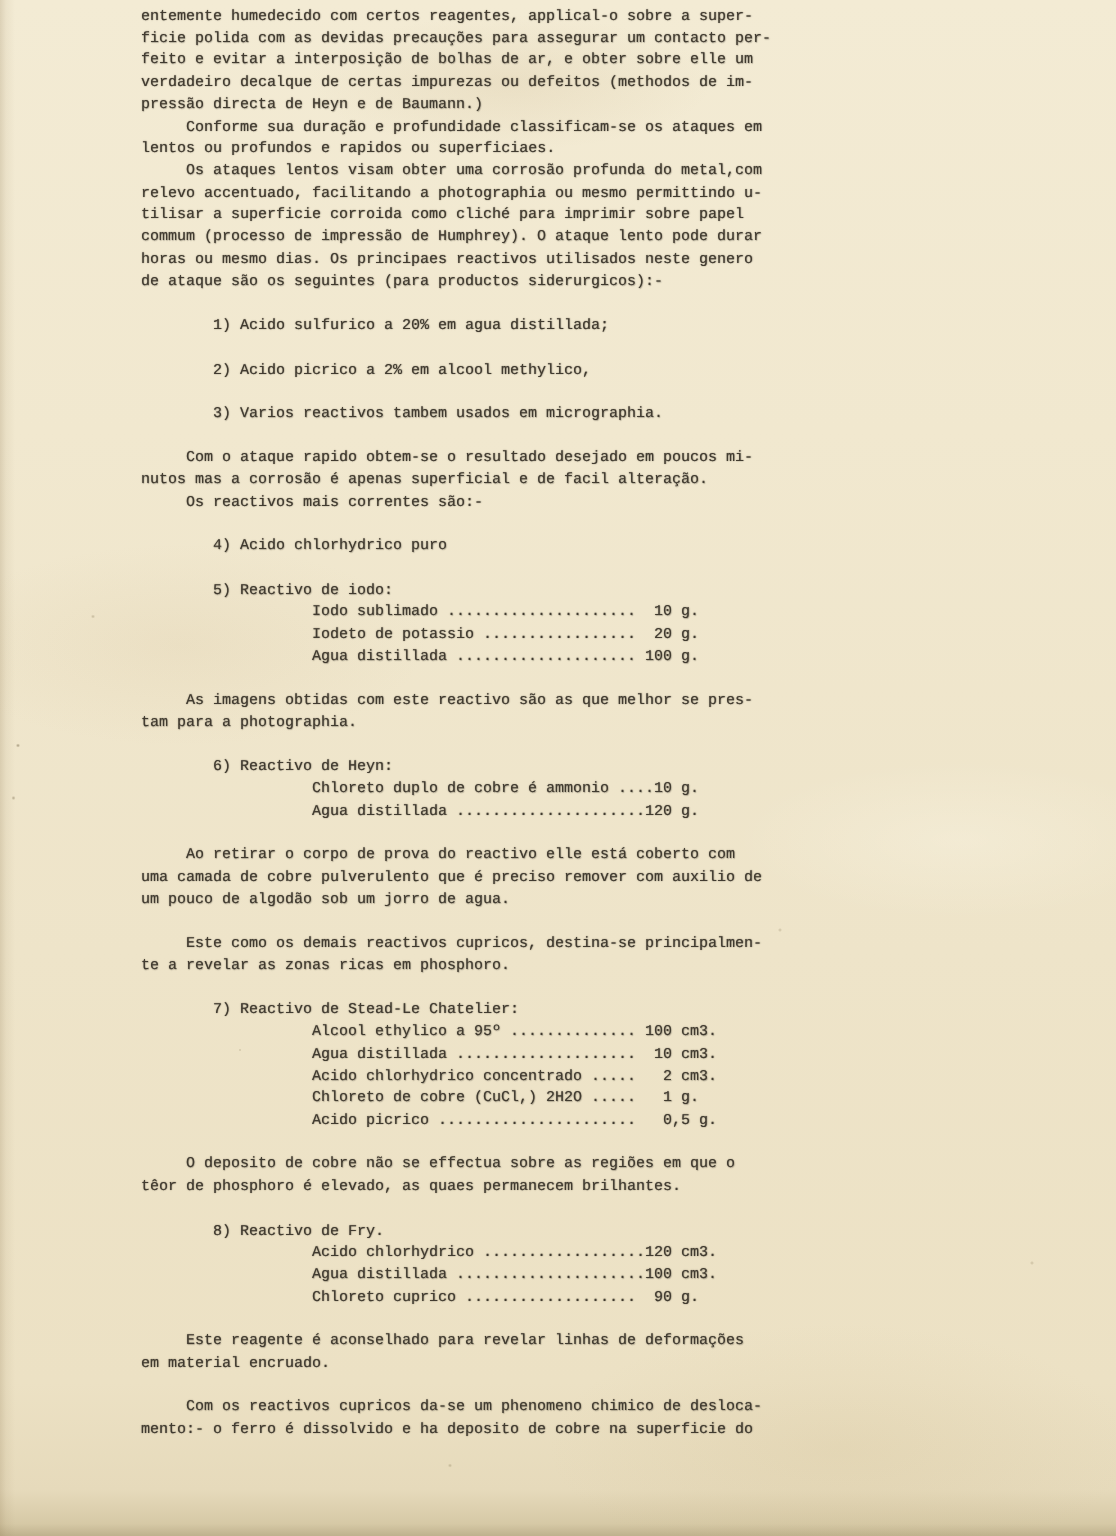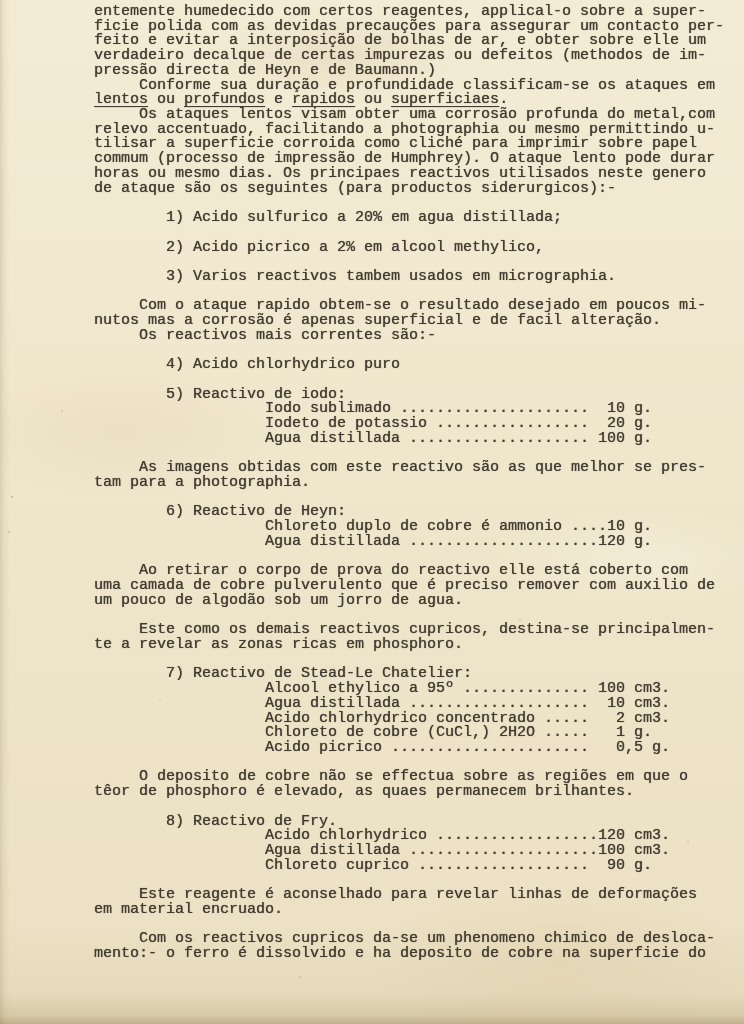--- a/index.html
+++ b/index.html
@@ -24,26 +24,26 @@
       radial-gradient(220px 90px at 120px 430px, rgba(200,175,130,.12), rgba(200,175,130,0) 75%),
       radial-gradient(260px 110px at 560px 965px, rgba(205,185,140,.18), rgba(205,185,140,0) 75%),
       radial-gradient(200px 70px at 640px 560px, rgba(255,252,240,.25), rgba(255,252,240,0) 75%),
       
       linear-gradient(90deg, rgba(140,118,80,.22) 0px, rgba(140,118,80,.08) 4px, rgba(140,118,80,0) 10px),
       
       linear-gradient(180deg, #f3ebd4 0%, #f1e8cf 28%, #eee4c9 62%, #ece1c4 90%, #e6dabb 97%, #d6c9a6 99.2%, #bfb18d 100%);
   }
   .content {
     position: absolute; left: 94px; top: 5px;
-    font-size: 15px; line-height: 14.72px;
+    font-size: 10px; line-height: 14.72px;
     color: #413b30;
     white-space: pre;
     text-shadow: 0 0 0.8px rgba(65,59,48,0.75), 0.4px 0.4px 0.6px rgba(65,59,48,0.25);
   }
   .line { height: 14.72px; }
-  .u { text-decoration: underline; text-underline-offset: 2.5px; text-decoration-thickness: 1px; }
+  .u { text-underline-offset: 2.5px; text-decoration-thickness: 1px; }
 </style>
 </head>
 <body>
 
 <div class="scan">
   <div class="content" style="color: rgb(65, 59, 48);"><div class="line">entemente humedecido com certos reagentes, applical-o sobre a super-</div><div class="line">ficie polida com as devidas precauções para assegurar um contacto per-</div><div class="line">feito e evitar a interposição de bolhas de ar, e obter sobre elle um</div><div class="line">verdadeiro decalque de certas impurezas ou defeitos (methodos de im-</div><div class="line">pressão directa de Heyn e de Baumann.)</div><div class="line">     Conforme sua duração e profundidade classificam-se os ataques em</div><div class="line"><span class="u">lentos</span><span> ou </span><span class="u">profundos</span><span> e </span><span class="u">rapidos</span><span> ou </span><span class="u">superficiaes</span><span>.</span></div><div class="line">     Os ataques lentos visam obter uma corrosão profunda do metal,com</div><div class="line">relevo accentuado, facilitando a photographia ou mesmo permittindo u-</div><div class="line">tilisar a superficie corroida como cliché para imprimir sobre papel</div><div class="line">commum (processo de impressão de Humphrey). O ataque lento pode durar</div><div class="line">horas ou mesmo dias. Os principaes reactivos utilisados neste genero</div><div class="line">de ataque são os seguintes (para productos siderurgicos):-</div><div class="line">&nbsp;</div><div class="line">        1) Acido sulfurico a 20% em agua distillada;</div><div class="line">&nbsp;</div><div class="line">        2) Acido picrico a 2% em alcool methylico,</div><div class="line">&nbsp;</div><div class="line">        3) Varios reactivos tambem usados em micrographia.</div><div class="line">&nbsp;</div><div class="line">     Com o ataque rapido obtem-se o resultado desejado em poucos mi-</div><div class="line">nutos mas a corrosão é apenas superficial e de facil alteração.</div><div class="line">     Os reactivos mais correntes são:-</div><div class="line">&nbsp;</div><div class="line">        4) Acido chlorhydrico puro</div><div class="line">&nbsp;</div><div class="line">        5) Reactivo de iodo:</div><div class="line">                   Iodo sublimado .....................  10 g.</div><div class="line">                   Iodeto de potassio .................  20 g.</div><div class="line">                   Agua distillada .................... 100 g.</div><div class="line">&nbsp;</div><div class="line">     As imagens obtidas com este reactivo são as que melhor se pres-</div><div class="line">tam para a photographia.</div><div class="line">&nbsp;</div><div class="line">        6) Reactivo de Heyn:</div><div class="line">                   Chloreto duplo de cobre é ammonio ....10 g.</div><div class="line">                   Agua distillada .....................120 g.</div><div class="line">&nbsp;</div><div class="line">     Ao retirar o corpo de prova do reactivo elle está coberto com</div><div class="line">uma camada de cobre pulverulento que é preciso remover com auxilio de</div><div class="line">um pouco de algodão sob um jorro de agua.</div><div class="line">&nbsp;</div><div class="line">     Este como os demais reactivos cupricos, destina-se principalmen-</div><div class="line">te a revelar as zonas ricas em phosphoro.</div><div class="line">&nbsp;</div><div class="line">        7) Reactivo de Stead-Le Chatelier:</div><div class="line">                   Alcool ethylico a 95º .............. 100 cm3.</div><div class="line">                   Agua distillada ....................  10 cm3.</div><div class="line">                   Acido chlorhydrico concentrado .....   2 cm3.</div><div class="line">                   Chloreto de cobre (CuCl,) 2H2O .....   1 g.</div><div class="line">                   Acido picrico ......................   0,5 g.</div><div class="line">&nbsp;</div><div class="line">     O deposito de cobre não se effectua sobre as regiões em que o</div><div class="line">têor de phosphoro é elevado, as quaes permanecem brilhantes.</div><div class="line">&nbsp;</div><div class="line">        8) Reactivo de Fry.</div><div class="line">                   Acido chlorhydrico ..................120 cm3.</div><div class="line">                   Agua distillada .....................100 cm3.</div><div class="line">                   Chloreto cuprico ...................  90 g.</div><div class="line">&nbsp;</div><div class="line">     Este reagente é aconselhado para revelar linhas de deformações</div><div class="line">em material encruado.</div><div class="line">&nbsp;</div><div class="line">     Com os reactivos cupricos da-se um phenomeno chimico de desloca-</div><div class="line">mento:- o ferro é dissolvido e ha deposito de cobre na superficie do</div></div>
 </div>
 
 </body></html>

